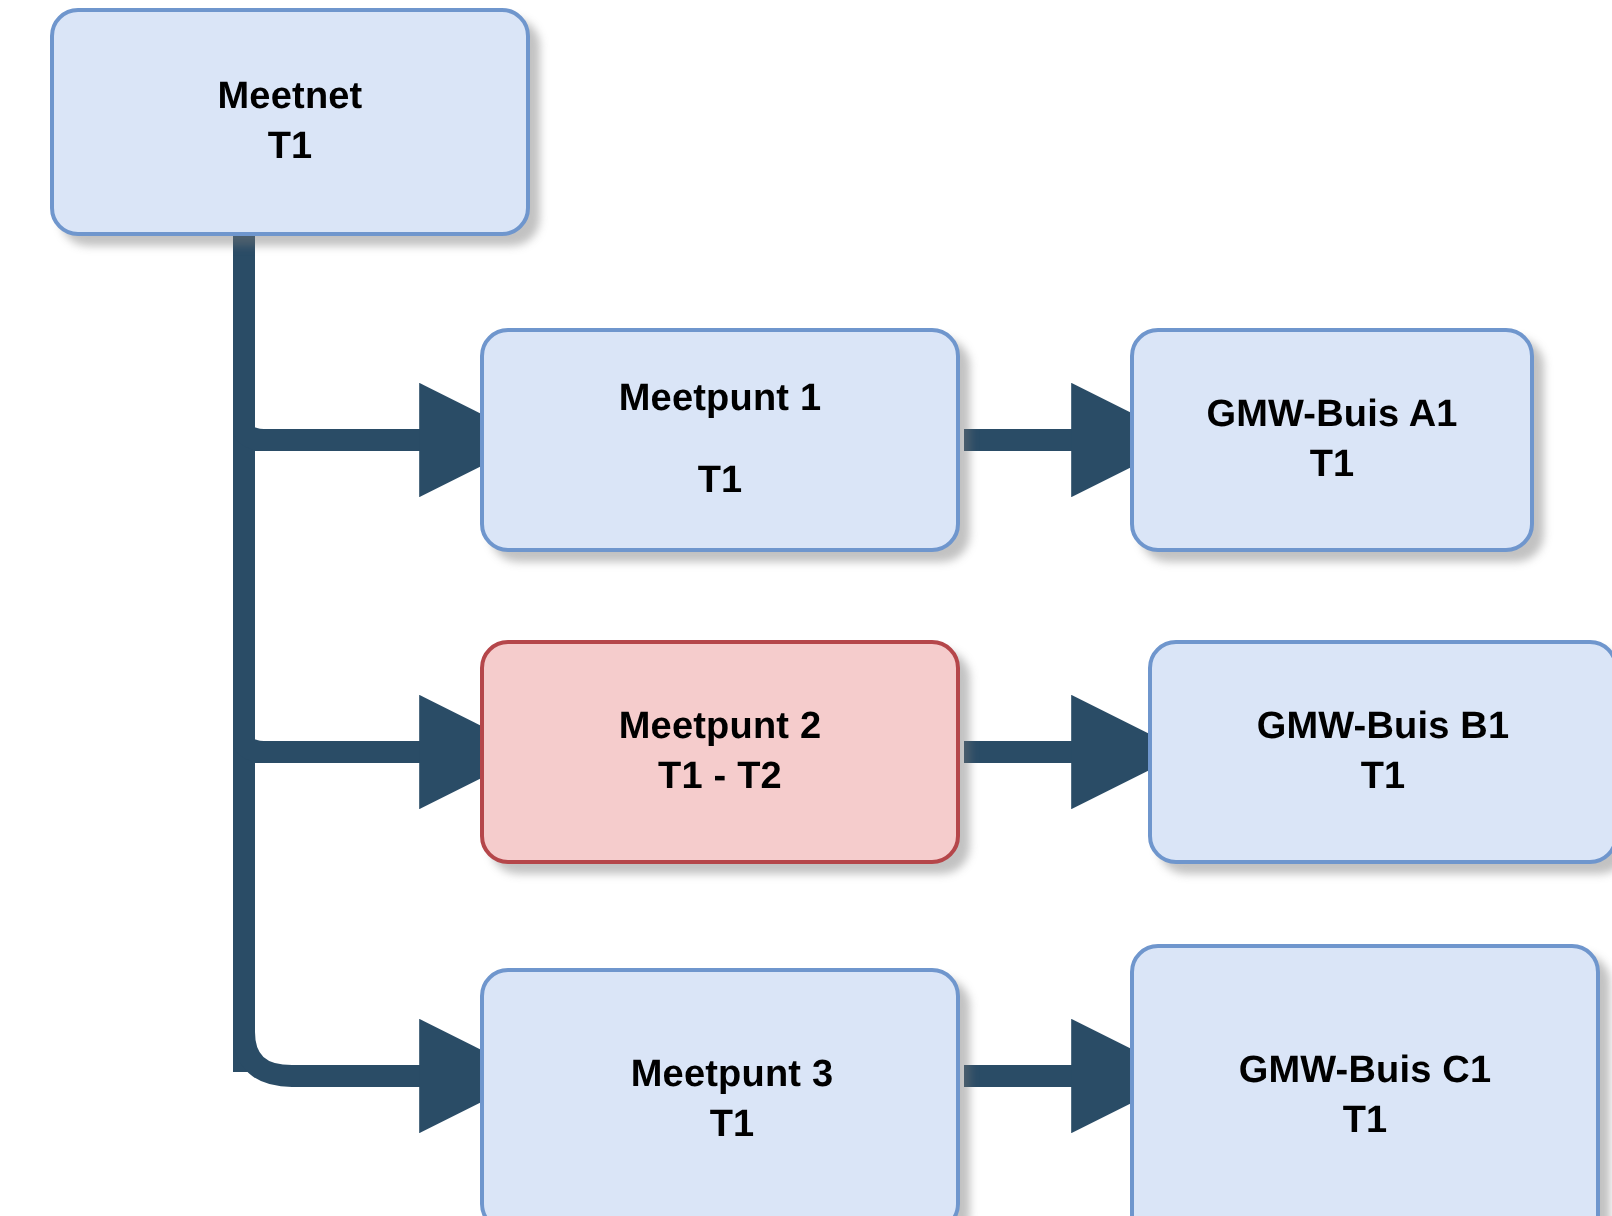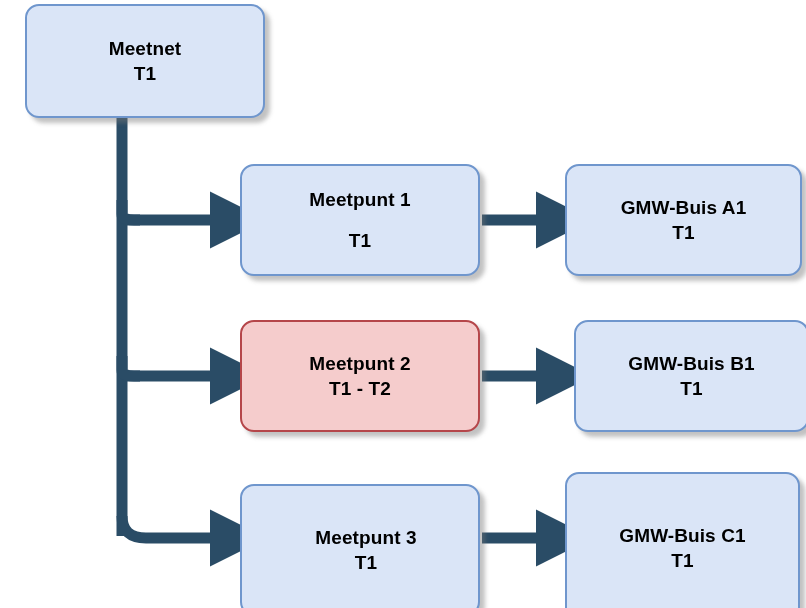--- a/index.html
+++ b/index.html
@@ -84,21 +84,21 @@
   <div class="node" style="left:2px; top:4px; width:240px; height:114px;margin-left:23px;">
     <span class="line1">Meetnet</span>
     <span class="line2">T1</span>
   </div>
 
   <div class="node" style="left:240px; top:164px; width:240px; height:112px;gap:16px;">
     <span class="line1">Meetpunt 1</span>
     <span class="line2">T1</span>
   </div>
 
-  <div class="node" style="left:565px; top:164px; width:237px; height:112px;">
+  <div class="node" style="left:565px; top:164px; width:202px; height:112px;">
     <span class="line1">GMW-Buis A1</span>
     <span class="line2">T1</span>
   </div>
 
   <div class="node highlight" style="left:240px; top:320px; width:240px; height:112px;">
     <span class="line1">Meetpunt 2</span>
     <span class="line2">T1 - T2</span>
   </div>
 
   <div class="node" style="left:574px; top:320px; width:235px; height:112px;">

